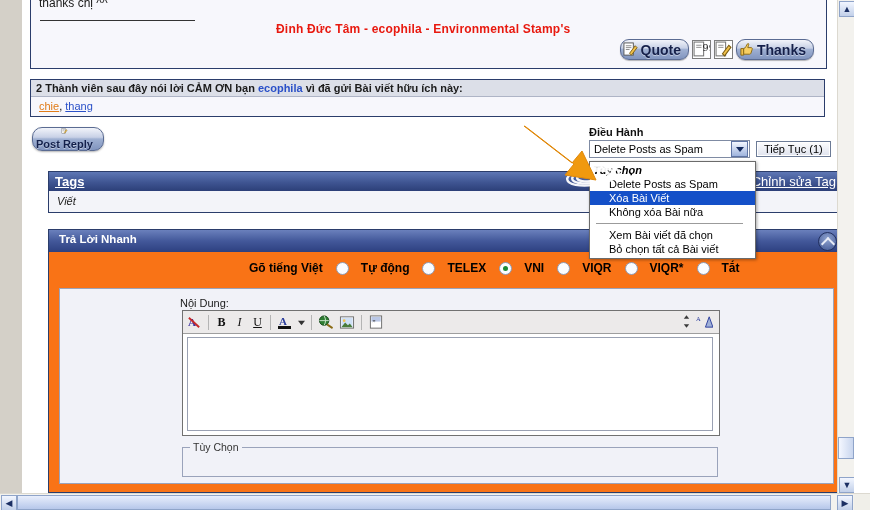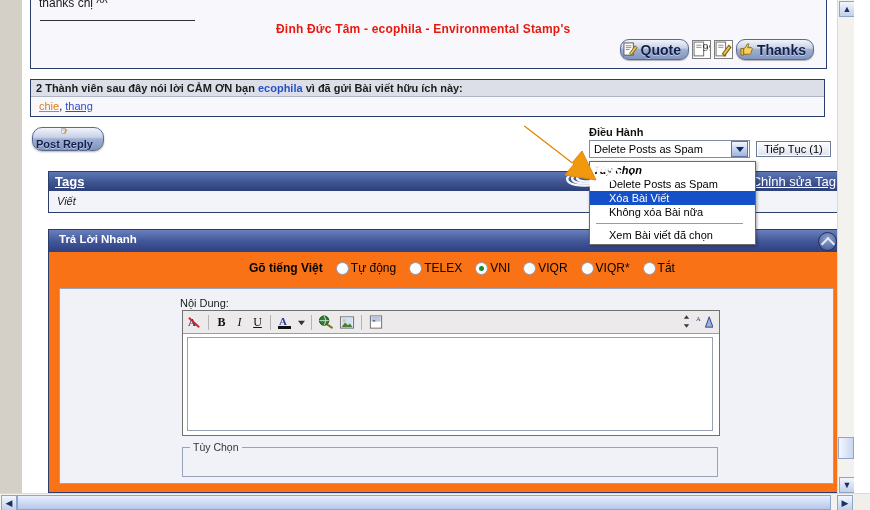--- a/index.html
+++ b/index.html
@@ -70,21 +70,21 @@
   .qr-head{
     height:19px;color:#fff;font-size:11.5px;font-weight:bold;padding:3px 6px 0 10px;position:relative;
     background:linear-gradient(to bottom,#6a80bc 0%,#43589a 50%,#2d4080 100%);
   }
   .collapse{position:absolute;right:7px;top:2px;width:17px;height:17px;border-radius:50%;
     background:radial-gradient(circle at 50% 35%,#8fa3d0,#3f5592);border:1px solid #22305f;}
   .collapse:after{content:"";position:absolute;left:4px;top:6px;width:8px;height:8px;
     border-left:2px solid #e8ecf7;border-top:2px solid #e8ecf7;transform:rotate(45deg);}
   .gotv{position:absolute;top:31px;left:200px;display:flex;align-items:center;gap:13px;font-size:12px;}
   .gotv b{font-size:12px;}
-  .radio{display:inline-flex;align-items:center;gap:2px;}
+  .radio{display:inline-flex;align-items:center;gap:12px;font-weight:bold;}
   .rdot{width:11px;height:11px;border-radius:50%;border:1px solid #8f9bb5;background:#fbfcff;display:inline-block;position:relative;}
   .rdot.on:after{content:"";position:absolute;left:3px;top:3px;width:5px;height:5px;border-radius:50%;background:#1d8a34;}
 
   .qr-inner{position:absolute;left:10px;top:58px;width:773px;height:194px;border:1px solid #9aa3bb;background:#f1f2f8;}
   .noidung{position:absolute;left:120px;top:8px;font-size:11px;color:#1a1a1a;}
   .edwrap{position:absolute;left:122px;top:21px;width:536px;height:124px;border:1px solid #717171;background:#fff;}
   .edtool{height:22px;background:#eceaea;border-bottom:1px solid #9e9e9e;display:flex;align-items:center;padding:0 4px;gap:5px;position:relative;}
   .sep{width:1px;height:15px;background:#b4b4b4;margin:0 1px;}
   .tb{font-size:12px;color:#111;width:13px;text-align:center;}
   .edarea{position:absolute;left:4px;top:26px;width:524px;height:92px;border:1px solid #9aa1b3;background:#fff;}
@@ -316,20 +316,21 @@
         <button class="contbtn">Tiếp Tục (1)</button>
       </div>
 
       <div class="menu">
         <div class="grp">Tùy chọn</div>
         <div class="it">Delete Posts as Spam</div>
         <div class="it sel">Xóa Bài Viết</div>
         <div class="it">Không xóa Bài nữa</div>
         <div class="div"></div>
         <div class="it">Xem Bài viết đã chọn</div>
+        <div class="it">Bỏ chọn tất cả Bài viết</div>
       </div>
     </div>
 
     <svg class="arrowfx" viewBox="0 0 120 80">
       <g fill="none" stroke="#ffffff" stroke-width="2.4" opacity=".95">
         <ellipse cx="83" cy="58" rx="26" ry="9" transform="rotate(-8 83 58)"></ellipse>
         <ellipse cx="83" cy="58" rx="21" ry="7" transform="rotate(-8 83 58)"></ellipse>
         <ellipse cx="83" cy="58" rx="16" ry="5" transform="rotate(-8 83 58)"></ellipse>
       </g>
       <path d="M14 8 L62 45 L72 33 L86 62 L55 57 L64 46 L16 9 Z" fill="#f0990f"></path>

